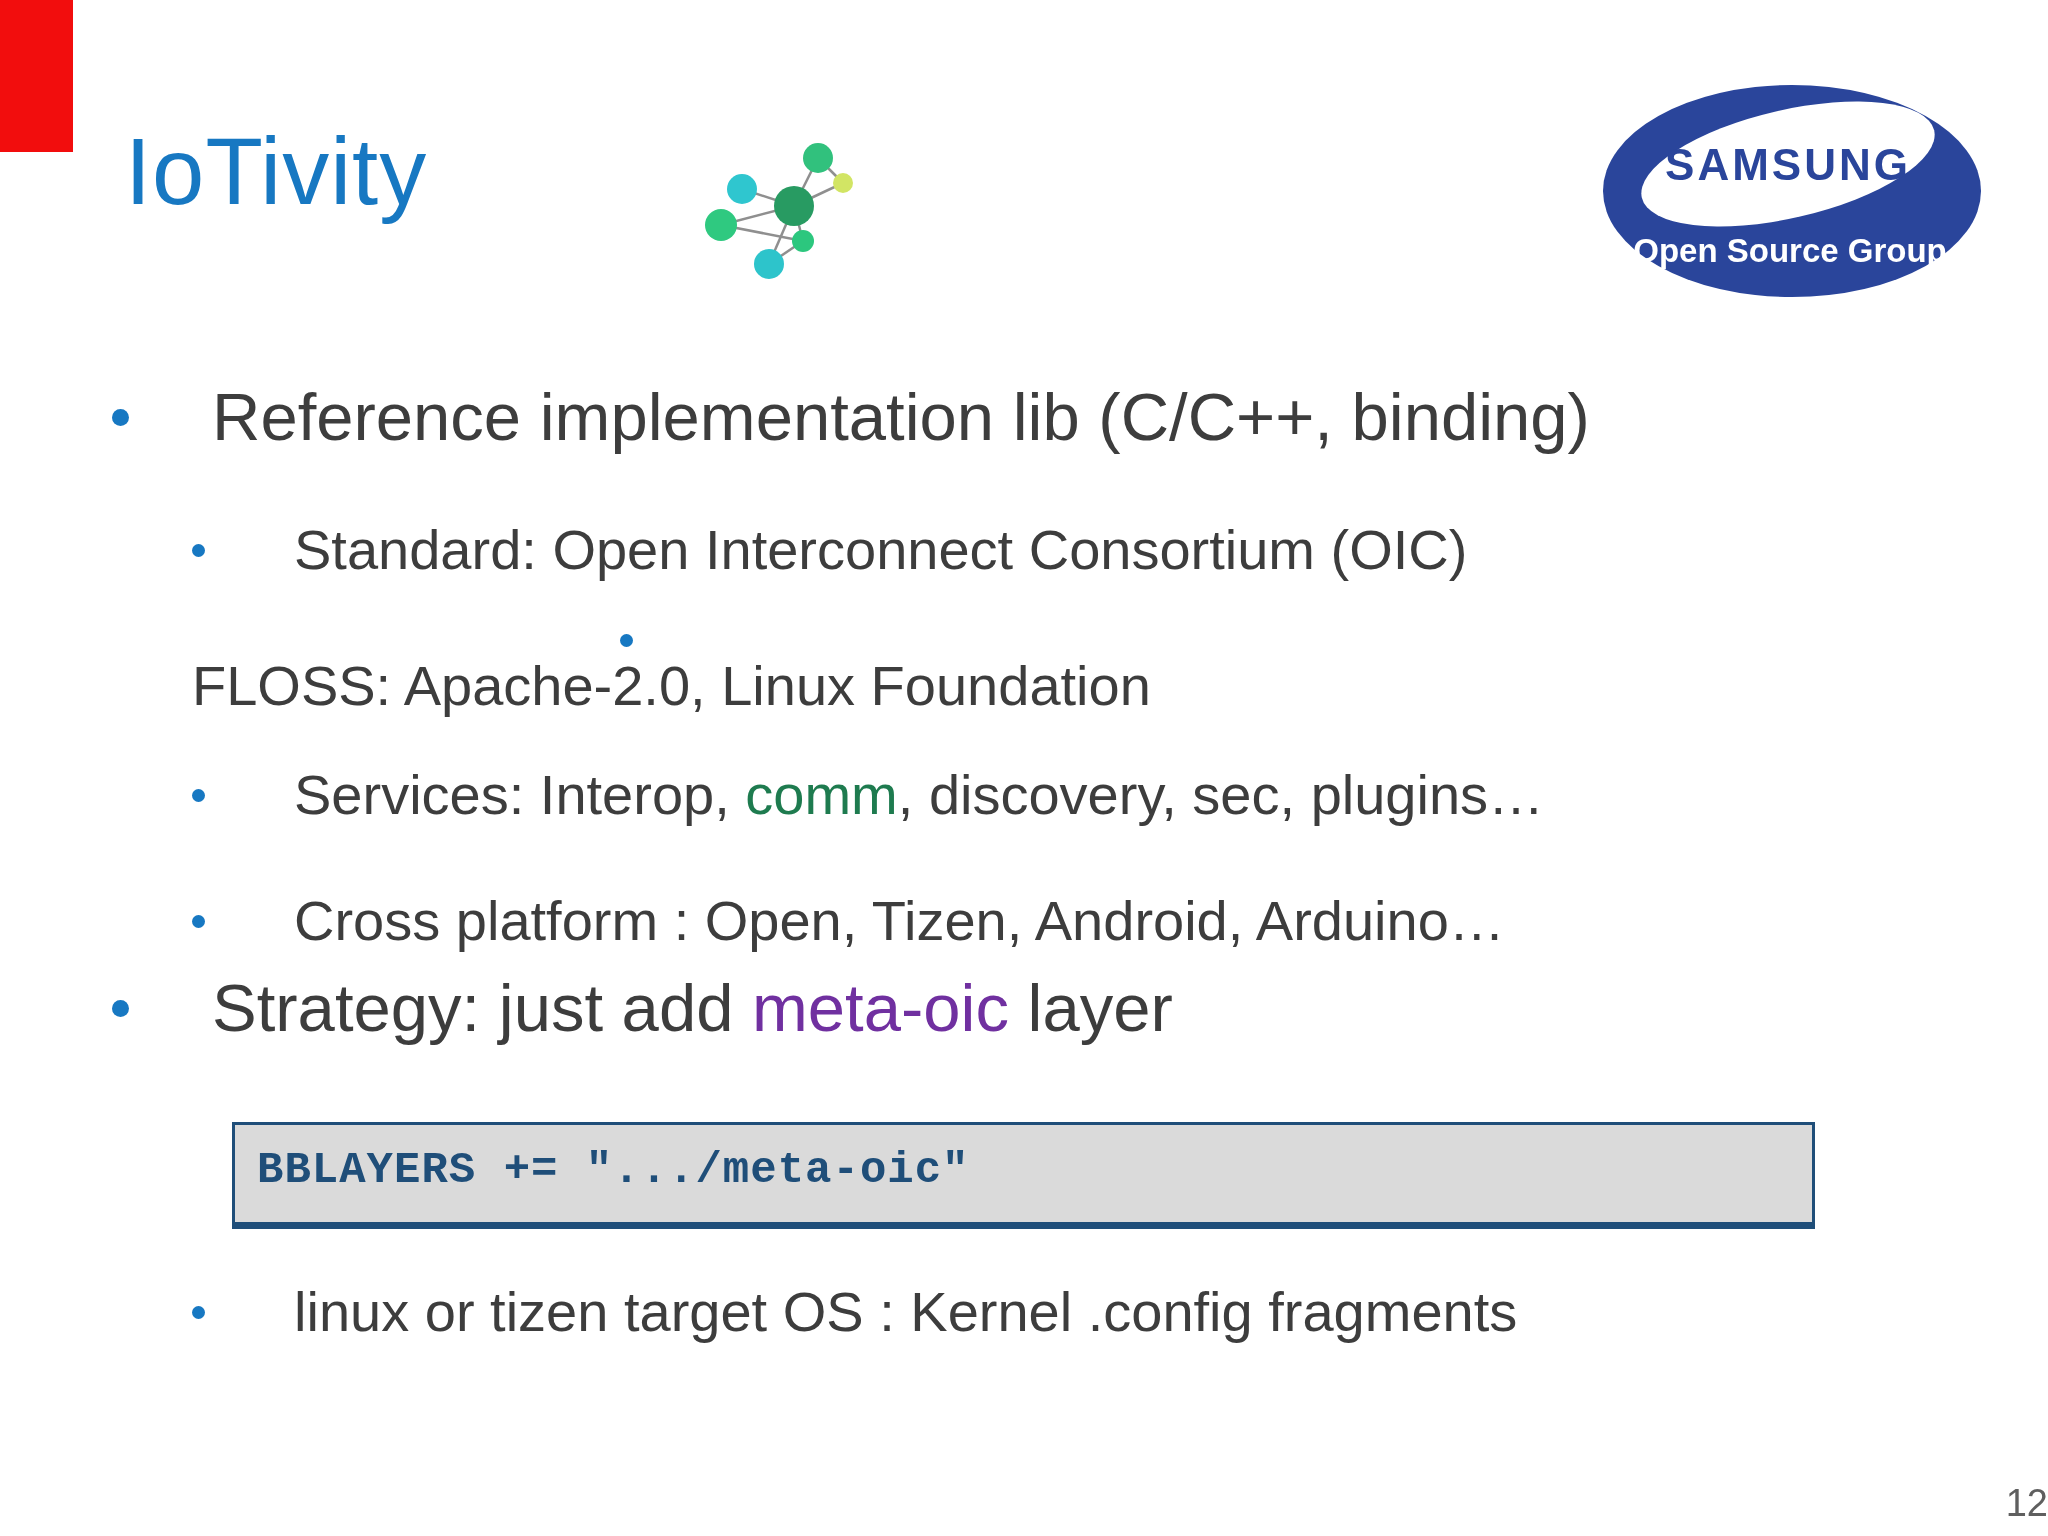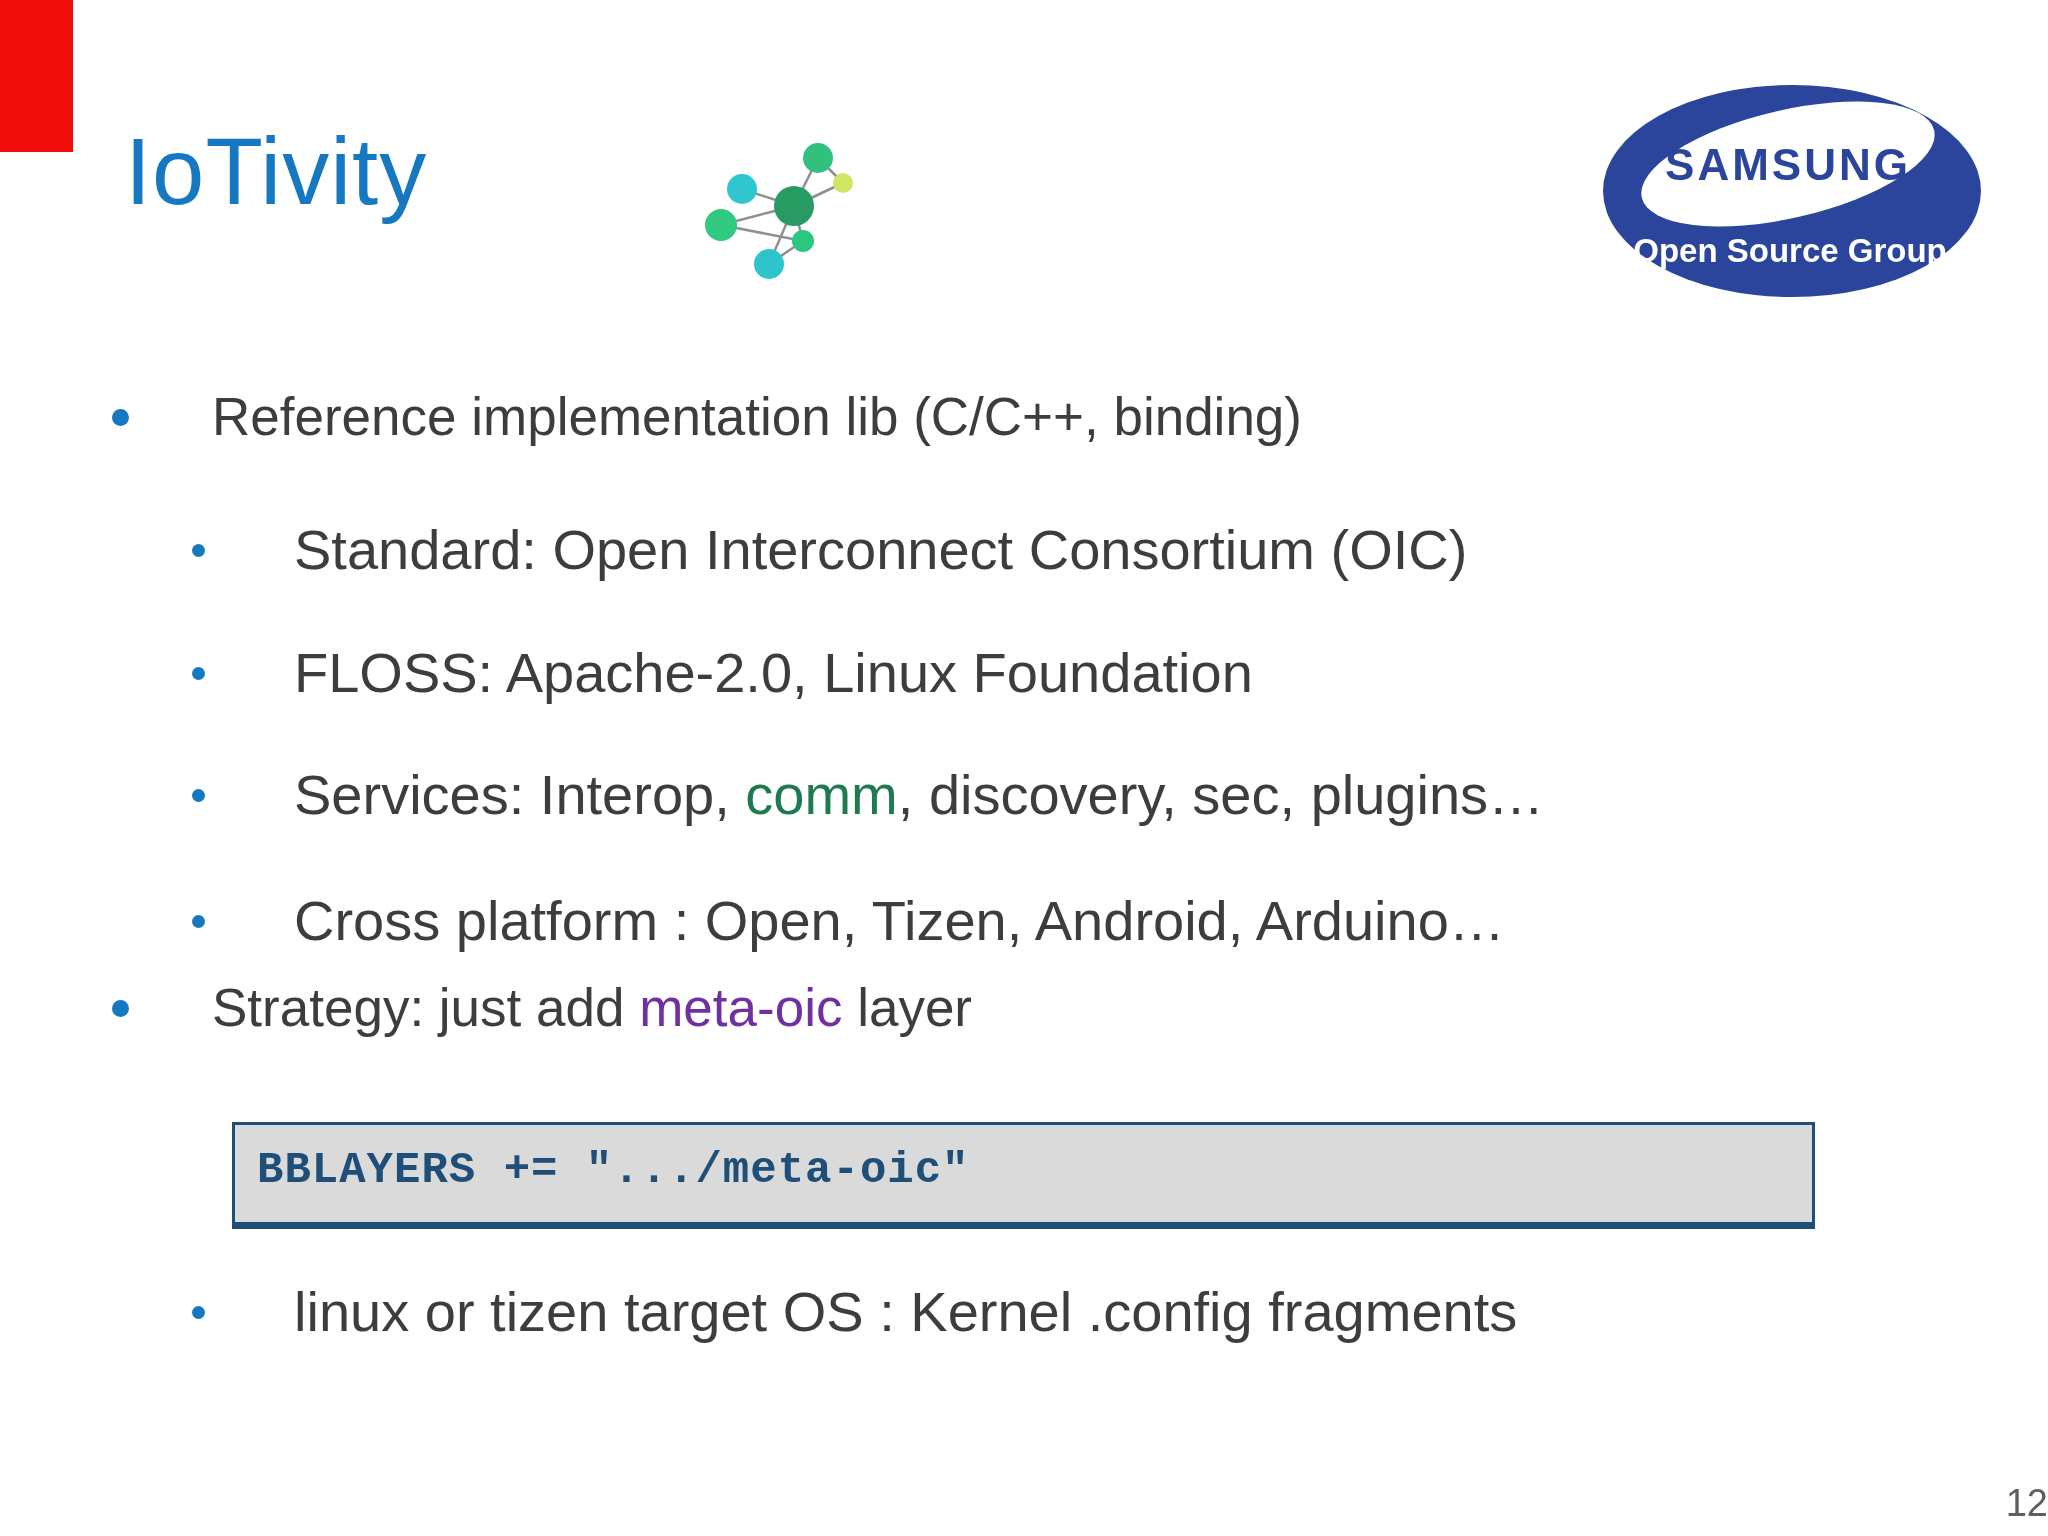--- a/index.html
+++ b/index.html
@@ -32,31 +32,31 @@
   .oic-consortium {
     margin-top:12px; font-size:24px; font-weight:bold; letter-spacing:4px;
   }
   .oic-sm { font-size:13px; vertical-align:super; letter-spacing:1px; }
 
   
   .samsung-logo { position:absolute; left:1602px; top:84px; }
 
   
   .row { position:absolute; display:flex; align-items:center; white-space:nowrap; }
-  .row-l1 { left:112px; font-size:53px; line-height:94px; }
+  .row-l1 { left:112px; font-size:67px; line-height:94px; }
   .row-l2 { left:192px; font-size:56px; line-height:78px; }
   .dot {
     background:#1778c2; border-radius:50%; flex:0 0 auto;
   }
   .dot-l1 { width:17px; height:17px; margin-right:83px; }
   .dot-l2 { width:13px; height:13px; margin-right:89px; }
 
   .b1   { top:370px; }
   .sub1 { top:511px; }
-  .sub2 { top:634px; }
+  .sub2 { top:634px;flex-direction:column; }
   .sub3 { top:756px; }
   .sub4 { top:882px; }
   .b2   { top:961px; }
   .sub5 { top:1273px; }
 
   .green-text  { color:#1e7b4f;margin-top:26px; }
   .purple-text { color:#7030a0; }
 
   
   .code-box {

